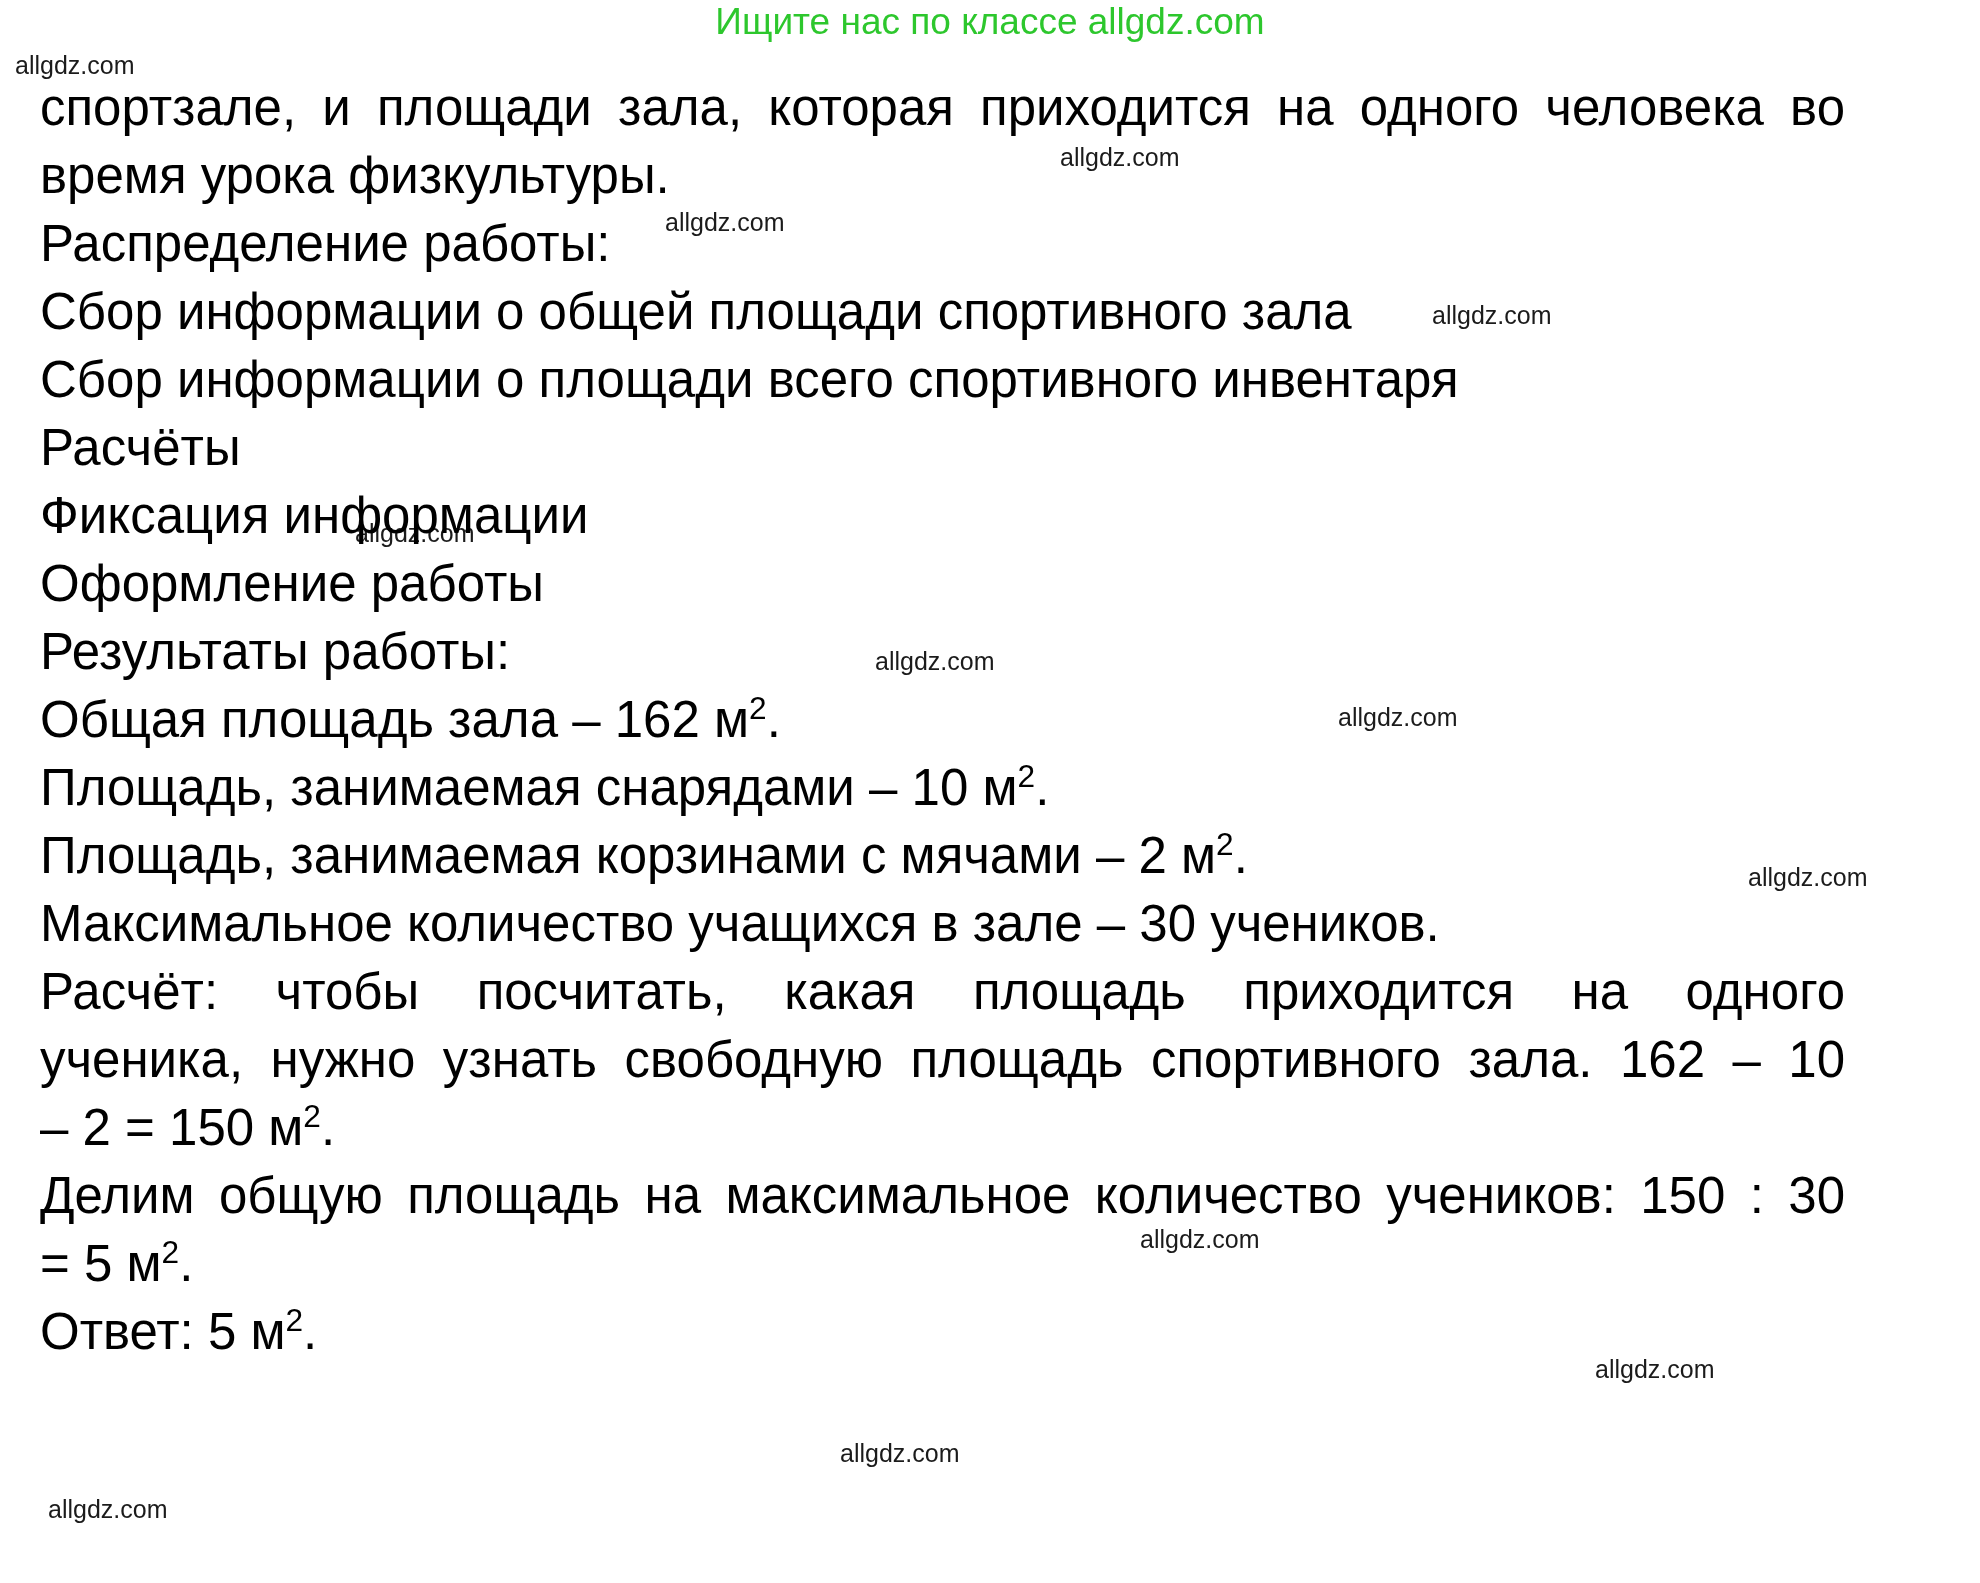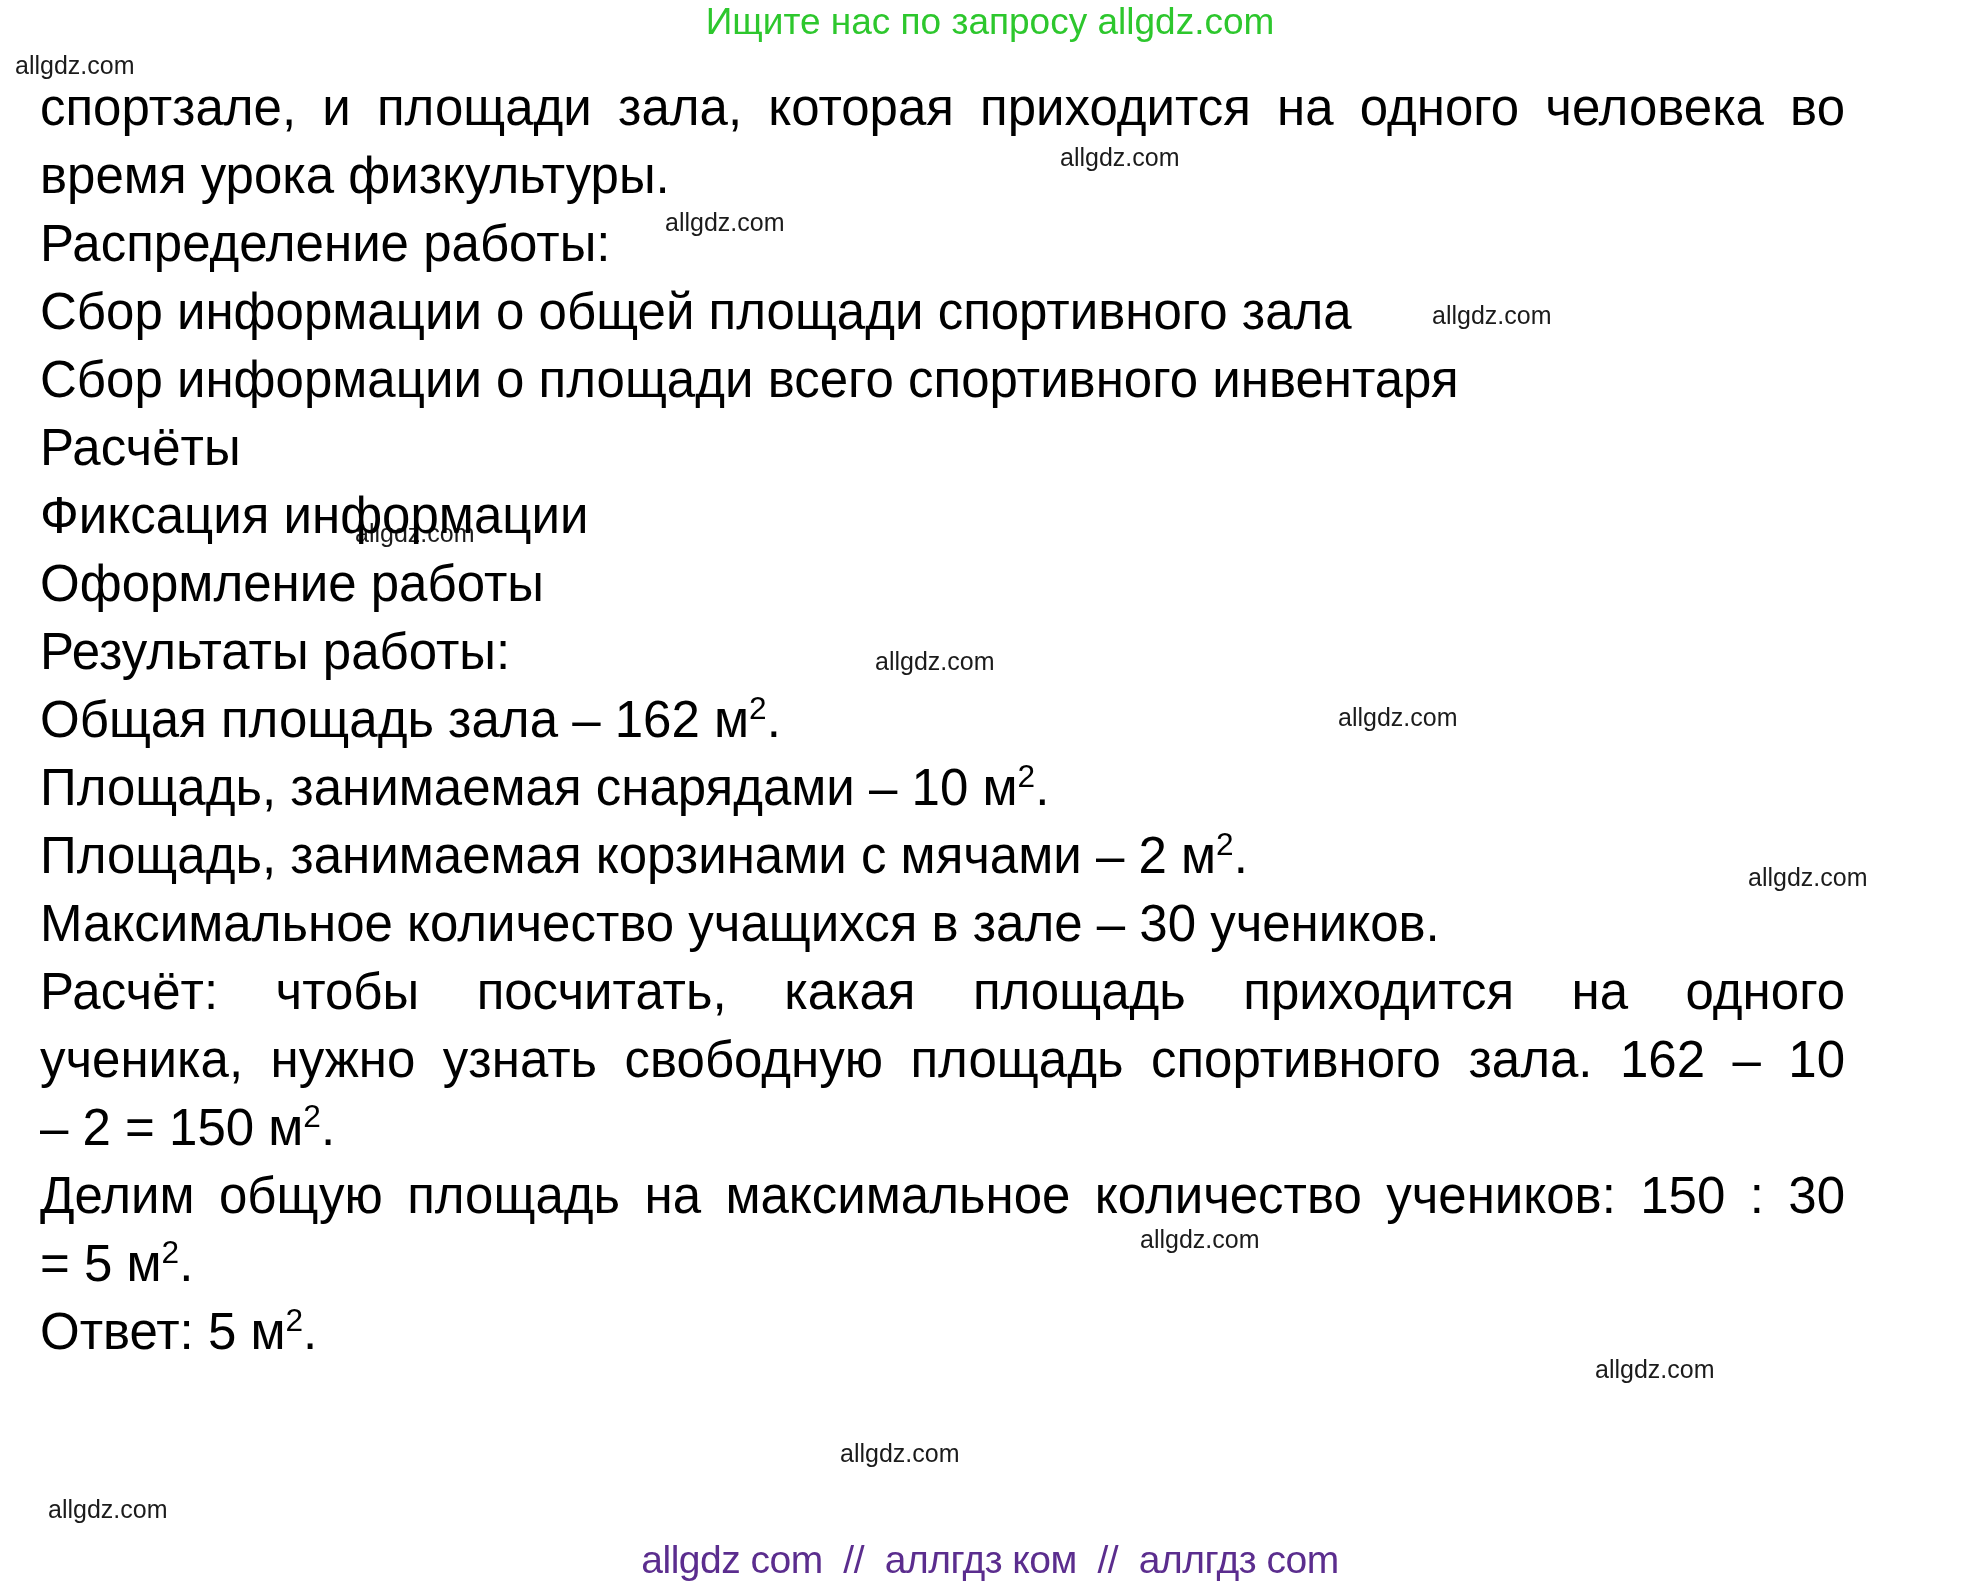--- a/index.html
+++ b/index.html
@@ -67,21 +67,21 @@
     line-height: 46px;
     letter-spacing: -0.5px;
     color: #5b2d8e;
     white-space: pre;
   }
 </style>
 </head>
 <body>
 
 <div class="page">
-  <div class="promo-header">Ищите нас по запросу allgdz.com</div>
+  <div class="promo-header">Ищите нас по классе allgdz.com</div>
 
   <div class="watermark-layer">
       <span class="wm" style="left: 15px; top: 48px;">allgdz.com</span>
       <span class="wm" style="left: 1060px; top: 140px;">allgdz.com</span>
       <span class="wm" style="left: 665px; top: 205px;">allgdz.com</span>
       <span class="wm" style="left: 1432px; top: 298px;">allgdz.com</span>
       <span class="wm" style="left: 355px; top: 516px;">allgdz.com</span>
       <span class="wm" style="left: 875px; top: 644px;">allgdz.com</span>
       <span class="wm" style="left: 1338px; top: 700px;">allgdz.com</span>
       <span class="wm" style="left: 1748px; top: 860px;">allgdz.com</span>
@@ -106,14 +106,13 @@
       <div class="line">Площадь, занимаемая корзинами с мячами – 2 м<sup>2</sup>.</div>
       <div class="line">Максимальное количество учащихся в зале – 30 учеников.</div>
       <div class="line justify">Расчёт: чтобы посчитать, какая площадь приходится на одного</div>
       <div class="line justify">ученика, нужно узнать свободную площадь спортивного зала. 162 – 10</div>
       <div class="line">– 2 = 150 м<sup>2</sup>.</div>
       <div class="line justify">Делим общую площадь на максимальное количество учеников: 150 : 30</div>
       <div class="line">= 5 м<sup>2</sup>.</div>
       <div class="line">Ответ: 5 м<sup>2</sup>.</div>
     </div>
 
-  <div class="promo-footer">allgdz com  //  аллгдз ком  //  аллгдз com</div>
 </div>
 
 </body></html>

